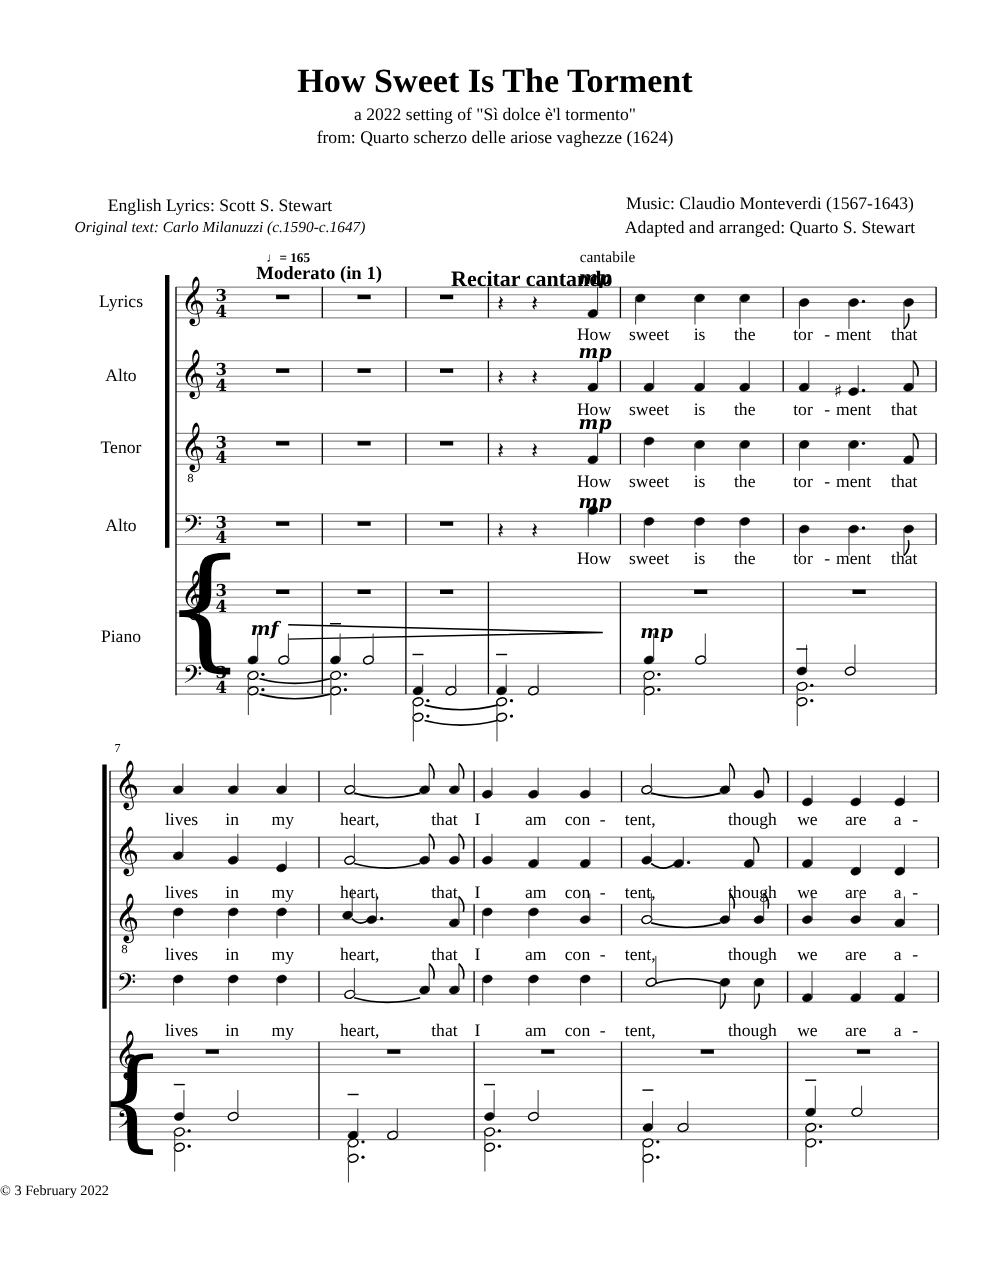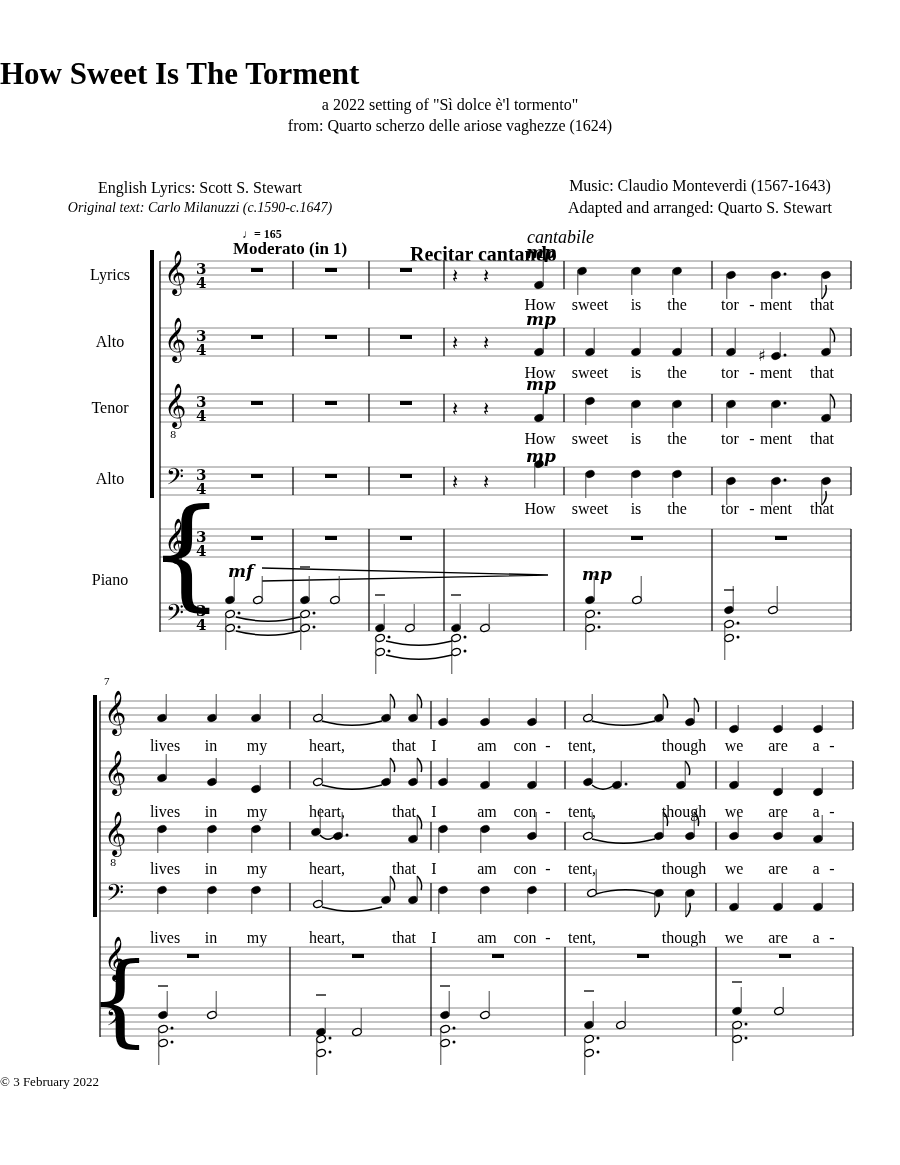--- a/index.html
+++ b/index.html
@@ -1,30 +1,30 @@
 <!DOCTYPE html>
 <html><head>
 <meta charset="utf-8">
 <style>
   html, body { margin: 0; padding: 0; background: #ffffff; }
   body { width: 900px; height: 1165px; position: relative; overflow: hidden;
          font-family: "Liberation Serif", serif; color: #000; }
   .abs { position: absolute; white-space: nowrap; }
-  .title { left: 0; width: 900px; top: 56px; font-size: 31px; font-weight: bold; }
+  .title { left: 0; width: 900px; top: 56px; text-align: center; font-size: 31px; font-weight: bold; }
   .subtitle { left: 0; width: 900px; text-align: center; font-size: 16px; }
   .sub1 { top: 96px; }
   .sub2 { top: 117px; }
   .credit-left { left: 0; width: 400px; text-align: center; font-size: 16px; }
   .credit-right { left: 540px; width: 320px; text-align: center; font-size: 16px; }
   .italic { font-style: italic; font-size: 14px; }
   .part-label { font-size: 16px; width: 80px; text-align: center; }
   .tempo { font-weight: bold; font-size: 17px; }
   .tempo-mark { font-weight: bold; font-size: 12px; }
   .expr { font-weight: bold; font-size: 20px; }
-  .cantabile { font-style: italic; font-size: 18px; }
+  .cantabile { font-size: 14px; }
   .lyric { font-size: 16px; transform: translateX(-50%); }
   .measure-num { font-size: 11px; }
   .footer { left: 0; width: 900px; text-align: left; top: 1074px; font-size: 13px; }
   svg#score { position: absolute; left: 0; top: 0; }
 </style>
 </head>
 <body>
 
 <div class="abs title">How Sweet Is The Torment</div>
 <div class="abs subtitle sub1">a 2022 setting of "Sì dolce è'l tormento"</div>

